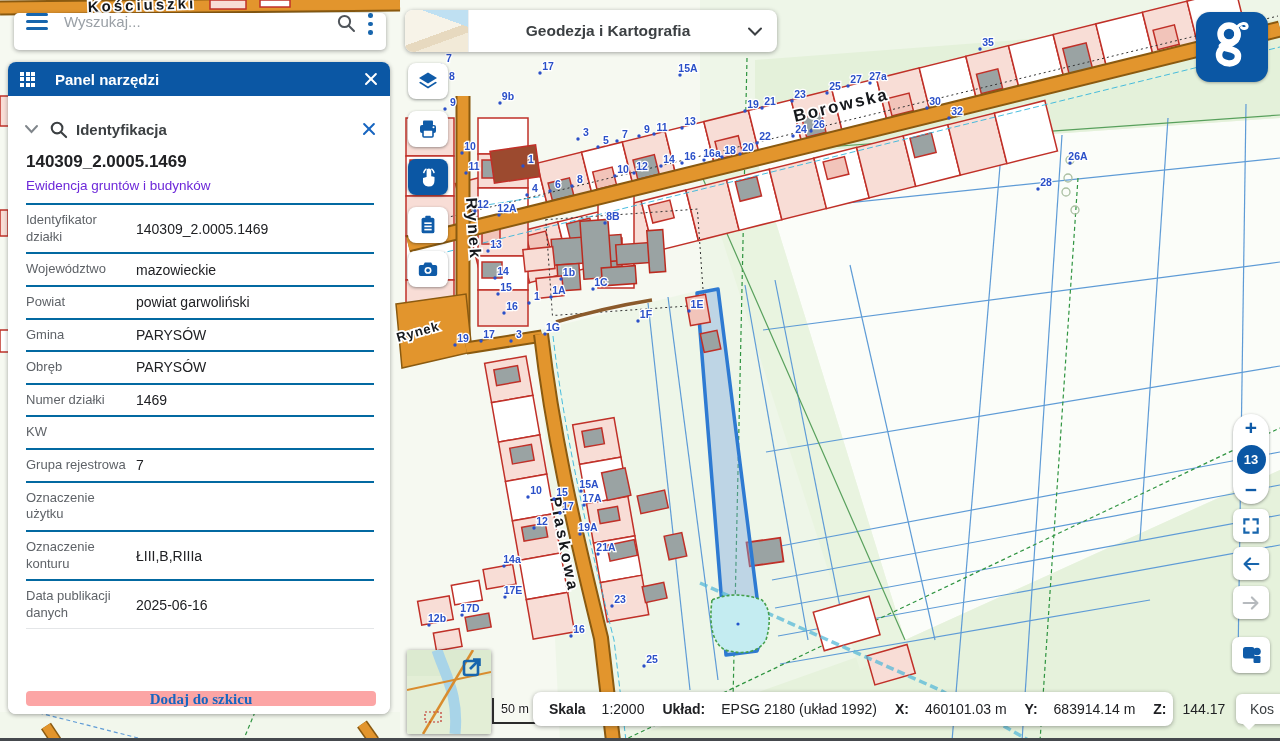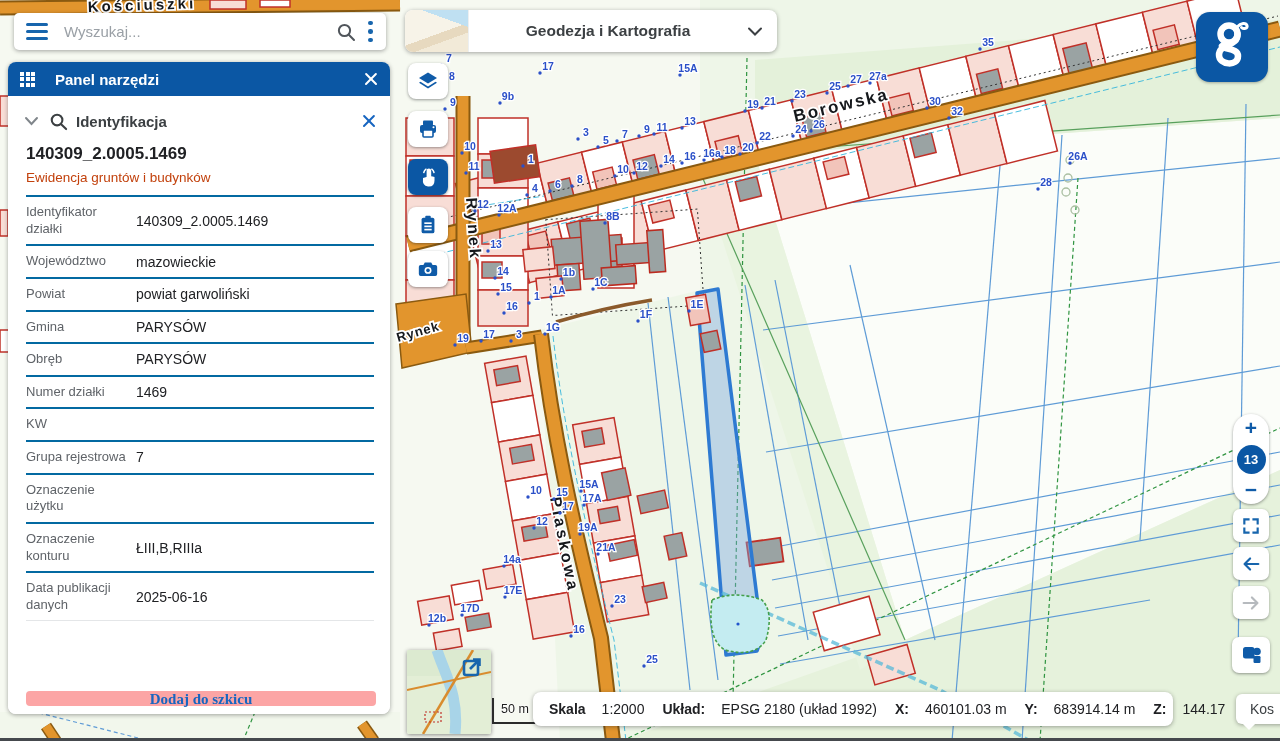--- a/index.html
+++ b/index.html
@@ -10,45 +10,45 @@
   svg.map { position:absolute; left:0; top:0; z-index:0; }
   .street-label { font:bold 16px "Liberation Sans",sans-serif; fill:#15181c; paint-order:stroke; stroke:#ffffff; stroke-width:3.5px; letter-spacing:2px; }
   .street-label.small { font-size:13px; letter-spacing:1px; }
   .marker-label { font:bold 10.5px "Liberation Sans",sans-serif; fill:#2b50c8; paint-order:stroke; stroke:#ffffff; stroke-width:2.5px; text-anchor:middle; }
   .marker-dot { fill:#2b50c8; }
 
   
   .card { position:absolute; background:#fff; border-radius:8px; box-shadow:0 1px 4px rgba(32,33,36,.4); z-index:10; }
 
   
-  .search-bar { left:14px; top:13px; width:372px; height:37px; border-radius:5px; display:flex; align-items:center; padding:0 12px; }
+  .search-bar { left:14px; top:13px; width:372px; height:37px; border-radius:5px; display:flex; align-items:flex-start; padding:0 12px; }
   .hamburger { width:22px; display:flex; flex-direction:column; gap:4px; cursor:pointer; }
   .hamburger span { display:block; height:3px; border-radius:2px; background:#1765ad; }
   .search-input { flex:1; border:none; outline:none; font-size:15px; color:#202124; margin:0 10px 0 16px; background:transparent; }
   .search-input::placeholder { color:#9aa0a6; }
   .dots-v { width:6px; display:flex; flex-direction:column; gap:4px; margin-left:12px; cursor:pointer; }
   .dots-v i { width:4.5px; height:4.5px; border-radius:50%; background:#1765ad; }
 
   
   .tool-panel { left:8px; top:62px; width:382px; height:652px; border-radius:8px; display:flex; flex-direction:column; overflow:hidden; }
   .panel-header { height:34px; background:#0b57a4; display:flex; align-items:center; padding:0 12px; color:#fff; flex:none; }
   .panel-header .title { font-size:15px; font-weight:bold; margin-left:20px; flex:1; }
   .grid-icon { display:grid; grid-template-columns:repeat(3,4px); grid-gap:1.5px; }
   .grid-icon i { width:4px; height:4px; background:#fff; }
   .x-white { width:14px; height:14px; position:relative; cursor:pointer; }
   .x-white::before,.x-white::after { content:""; position:absolute; left:-1px; top:6px; width:16px; height:2.2px; background:#fff; border-radius:1px; }
   .x-white::before { transform:rotate(45deg); } .x-white::after { transform:rotate(-45deg); }
-  .panel-body { flex:1; position:relative; background:#fff; padding-top:10px; overflow:hidden; }
+  .panel-body { flex:1; position:relative; background:#fff; padding-top:18px; overflow:hidden; }
   .ident-row { height:30px; display:flex; align-items:center; padding:0 14px 0 16px; }
   .ident-row .name { font-size:15px; font-weight:bold; color:#3c4043; margin-left:8px; flex:1; }
   .x-blue { width:14px; height:14px; position:relative; cursor:pointer; }
   .x-blue::before,.x-blue::after { content:""; position:absolute; left:-1px; top:6px; width:16px; height:2.2px; background:#1765c0; border-radius:1px; }
   .x-blue::before { transform:rotate(45deg); } .x-blue::after { transform:rotate(-45deg); }
   .feat-id { font-size:17px; font-weight:bold; color:#202124; margin:8px 18px 0; }
-  .feat-src { font-size:13.5px; color:#c2410c; margin:6px 18px 10px; }
+  .feat-src { font-size:13.5px; color:#6d28d9; margin:6px 18px 10px; }
   .attr-table { margin:0 16px 0 18px; }
   .attr-row { display:flex; align-items:center; border-top:2px solid #0369a1; padding:7px 0; min-height:32px; }
   .attr-label { flex:0 0 104px; padding-right:4px; font-size:13px; line-height:1.28; color:#5f6368; }
   .attr-value { font-size:14px; color:#202124; margin-left:6px; }
   .attr-cut { border-top:1px solid #e4e6e8; height:8px; overflow:hidden; }
   .sketch-btn { position:absolute; left:18px; right:14px; bottom:8px; height:15px; background:#fca5a5; border:none; border-radius:4px; font-family:Liberation Serif, serif; font-size:15px; font-weight:bold; color:#1765c0; cursor:pointer; }
 
   
   .app-bar { left:405px; top:10px; width:372px; height:42px; display:flex; align-items:center; overflow:hidden; cursor:pointer; }
   .app-thumb { width:64px; height:42px; flex:none; background:

